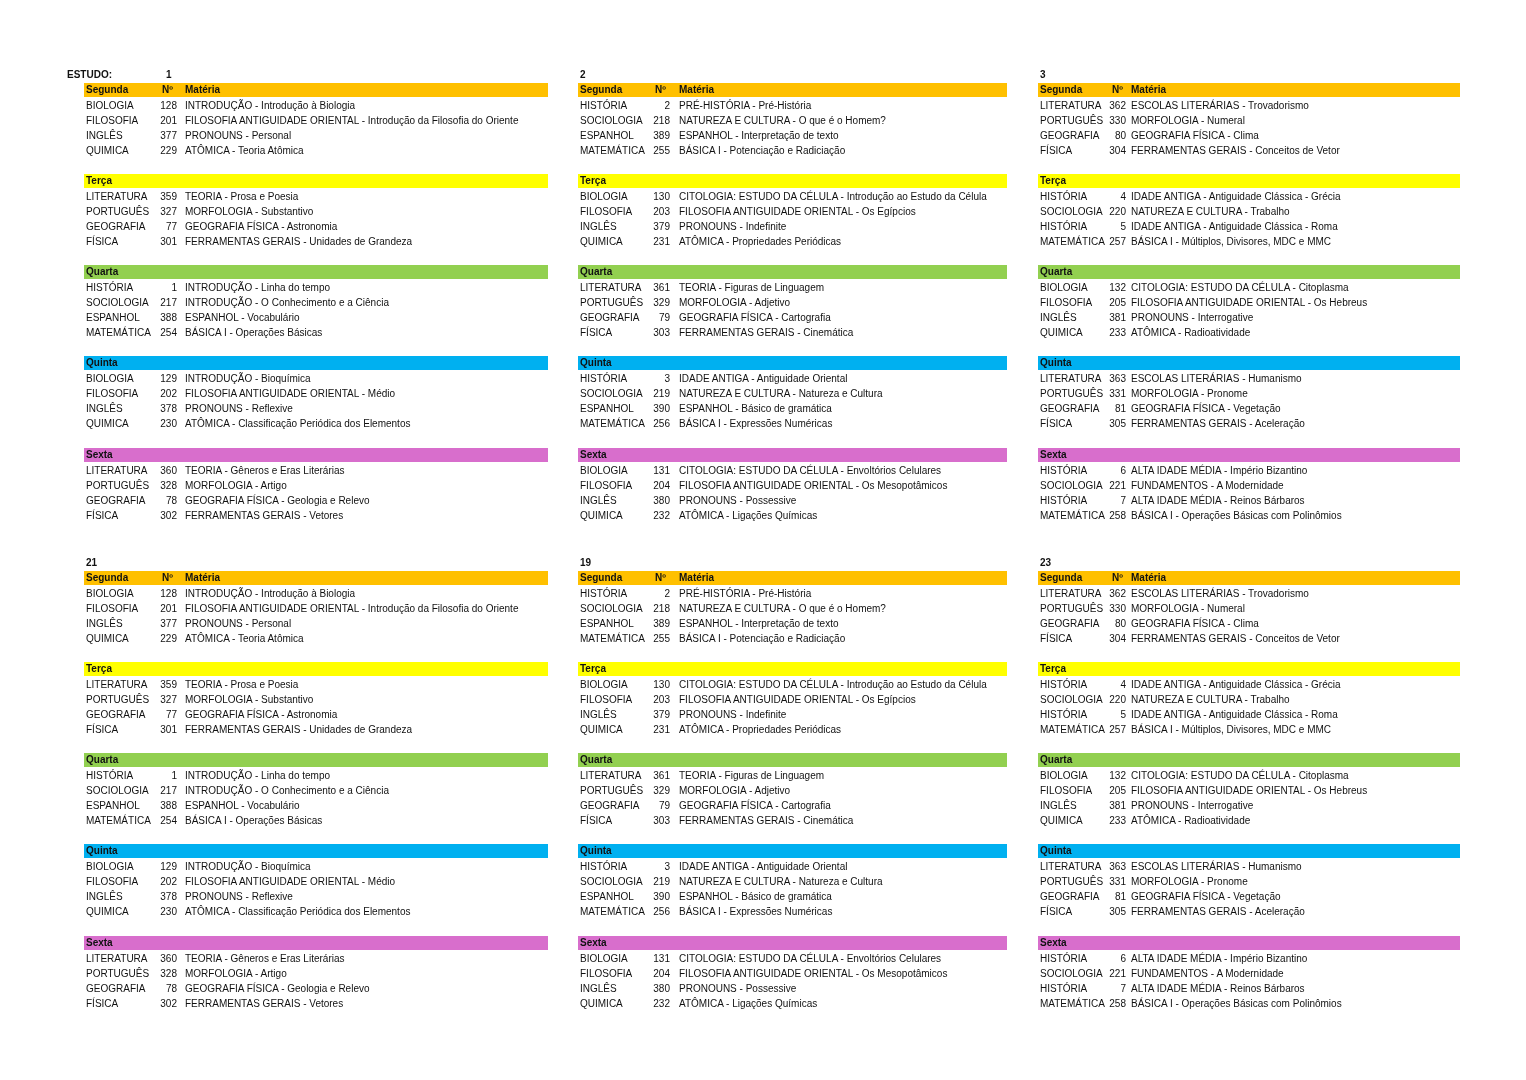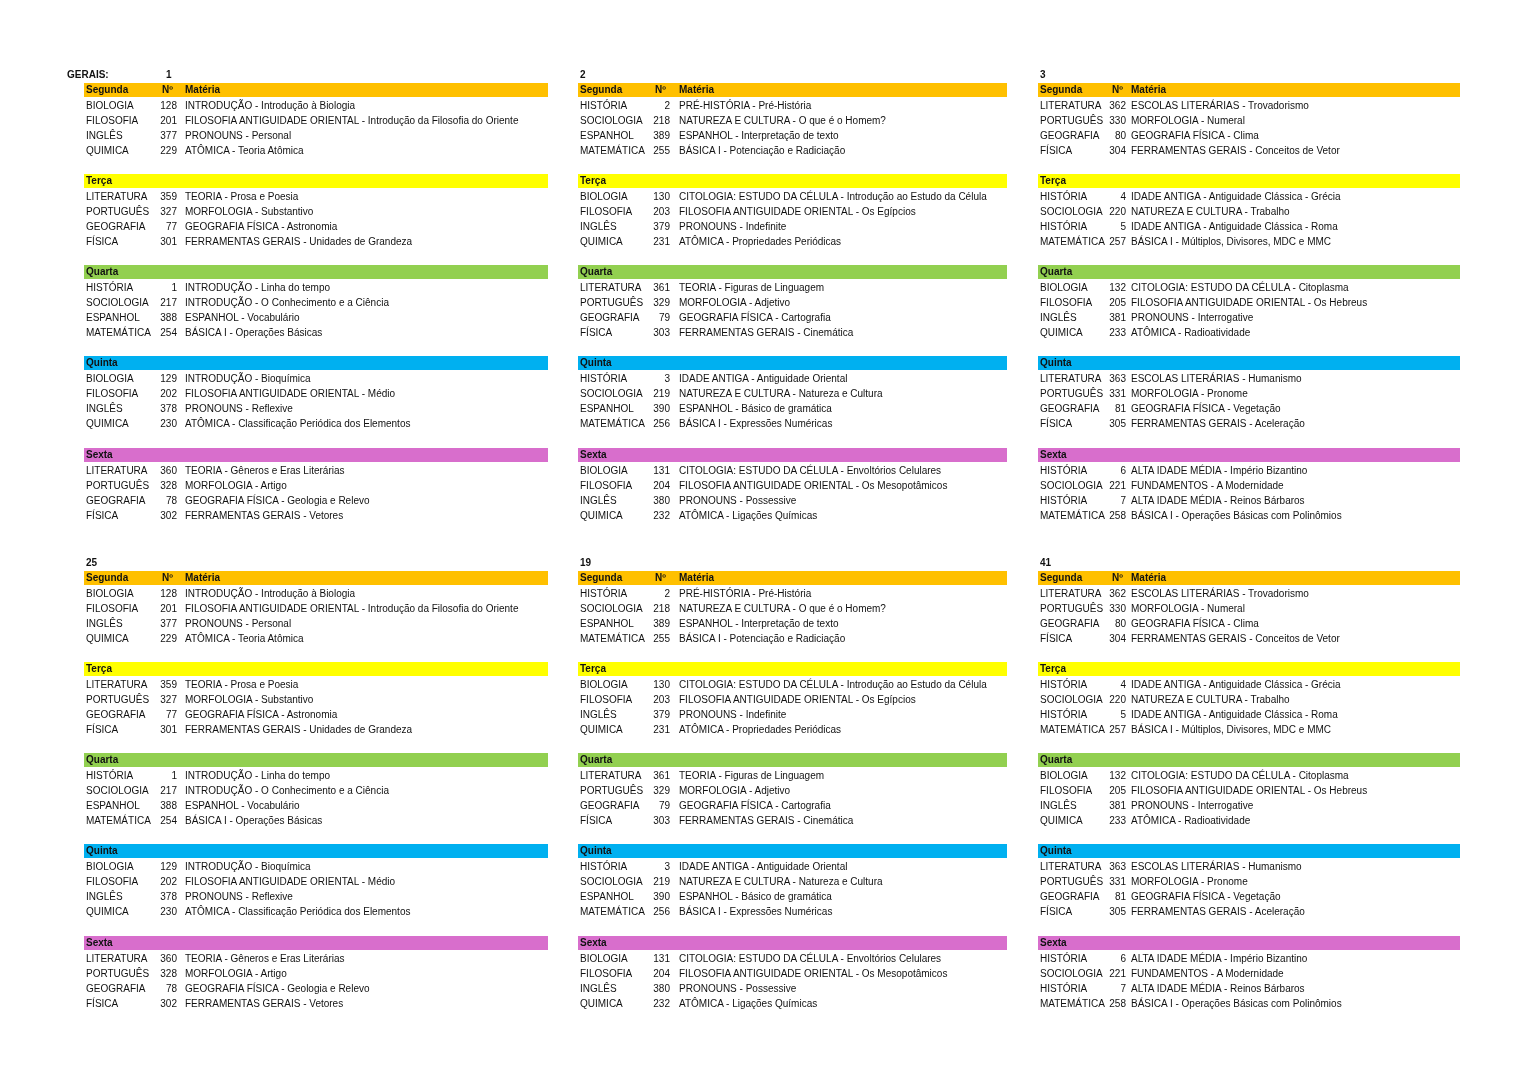--- a/index.html
+++ b/index.html
@@ -13,21 +13,21 @@
   .bar .n { position:absolute; top:0; }
   .bar .m { position:absolute; top:0; }
   .row { position:absolute; left:0; height:15px; line-height:15px; white-space:nowrap; }
   .row .s { position:absolute; left:2px; }
   .row .n { position:absolute; text-align:right; }
   .row .m { position:absolute; }
 </style>
 </head>
 <body>
 
-<div class="semana-label">GERAIS:</div>
+<div class="semana-label">ESTUDO:</div>
 <div id="grid">
     <div class="week" style="left: 84px; top: 69px;">
       <div class="week-num" style="left: 82px;">1</div>
       <div class="bar" style="top: 14px; width: 464px; background: rgb(255, 192, 0);">
         <span class="d">Segunda</span>
         <span class="n" style="left: 78px;">Nº</span>
         <span class="m" style="left: 101px;">Matéria</span>
       </div>
       <div class="row" style="top: 28.5px; width: 464px;">
         <span class="s">BIOLOGIA</span>
@@ -376,21 +376,21 @@
         <span class="n" style="left: 58px; width: 30px;">7</span>
         <span class="m" style="left: 93px;">ALTA IDADE MÉDIA - Reinos Bárbaros</span>
       </div>
       <div class="row" style="top: 439.4px; width: 422px;">
         <span class="s">MATEMÁTICA</span>
         <span class="n" style="left: 58px; width: 30px;">258</span>
         <span class="m" style="left: 93px;">BÁSICA I - Operações Básicas com Polinômios</span>
       </div>
     </div>
     <div class="week" style="left: 84px; top: 557px;">
-      <div class="week-num" style="left: 2px;">25</div>
+      <div class="week-num" style="left: 2px;">21</div>
       <div class="bar" style="top: 14px; width: 464px; background: rgb(255, 192, 0);">
         <span class="d">Segunda</span>
         <span class="n" style="left: 78px;">Nº</span>
         <span class="m" style="left: 101px;">Matéria</span>
       </div>
       <div class="row" style="top: 28.5px; width: 464px;">
         <span class="s">BIOLOGIA</span>
         <span class="n" style="left: 63px; width: 30px;">128</span>
         <span class="m" style="left: 101px;">INTRODUÇÃO - Introdução à Biologia</span>
       </div>
@@ -616,21 +616,21 @@
         <span class="n" style="left: 62px; width: 30px;">380</span>
         <span class="m" style="left: 101px;">PRONOUNS - Possessive</span>
       </div>
       <div class="row" style="top: 439.4px; width: 429px;">
         <span class="s">QUIMICA</span>
         <span class="n" style="left: 62px; width: 30px;">232</span>
         <span class="m" style="left: 101px;">ATÔMICA - Ligações Químicas</span>
       </div>
     </div>
     <div class="week" style="left: 1038px; top: 557px;">
-      <div class="week-num" style="left: 2px;">41</div>
+      <div class="week-num" style="left: 2px;">23</div>
       <div class="bar" style="top: 14px; width: 422px; background: rgb(255, 192, 0);">
         <span class="d">Segunda</span>
         <span class="n" style="left: 74px;">Nº</span>
         <span class="m" style="left: 93px;">Matéria</span>
       </div>
       <div class="row" style="top: 28.5px; width: 422px;">
         <span class="s">LITERATURA</span>
         <span class="n" style="left: 58px; width: 30px;">362</span>
         <span class="m" style="left: 93px;">ESCOLAS LITERÁRIAS - Trovadorismo</span>
       </div>

